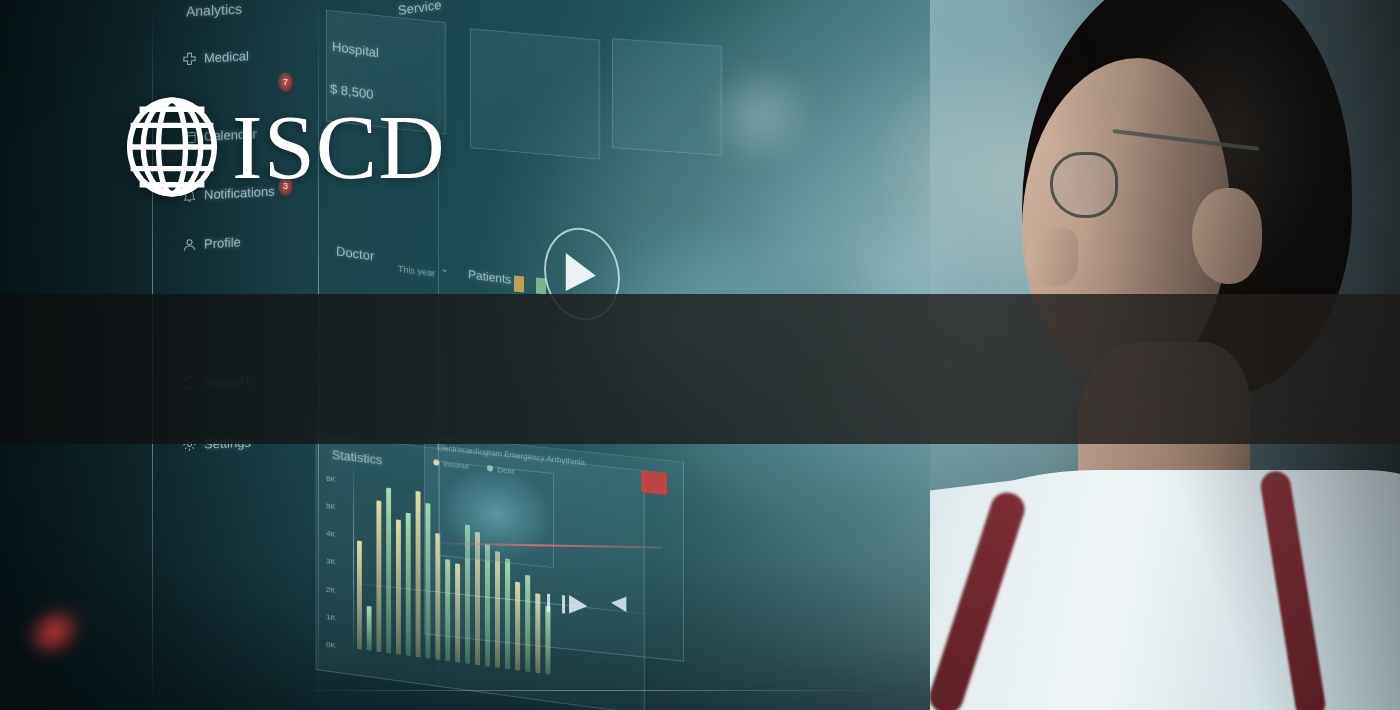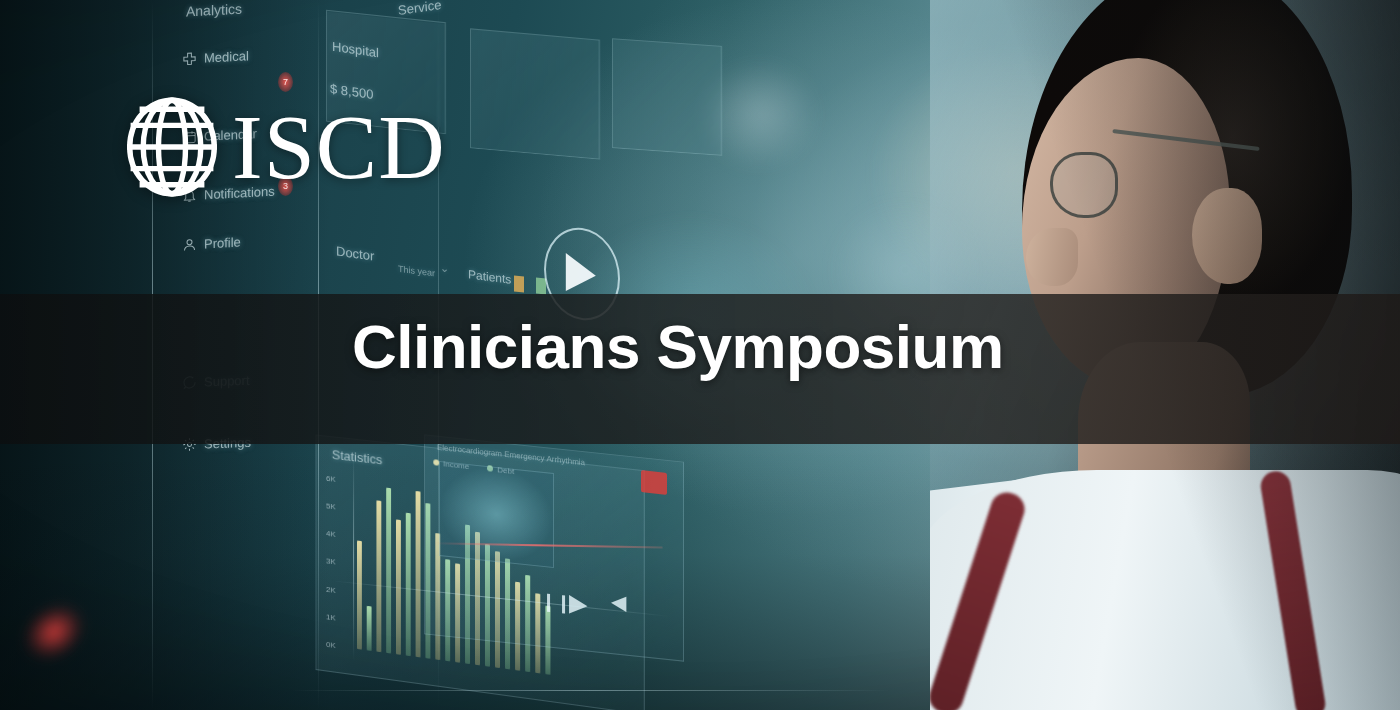--- a/index.html
+++ b/index.html
@@ -456,15 +456,14 @@
           <line x1="14" y1="84" x2="106" y2="84"></line>
           <line x1="24" y1="18" x2="96" y2="18"></line>
           <line x1="24" y1="102" x2="96" y2="102"></line>
         </g>
       </svg>
     </span>
     <span class="logo-word">ISCD</span>
   </div>
 
   <div class="band"></div>
-  <div class="band-title">Clinicians Symposium</div>
 
 </div>
 
 </body></html>

